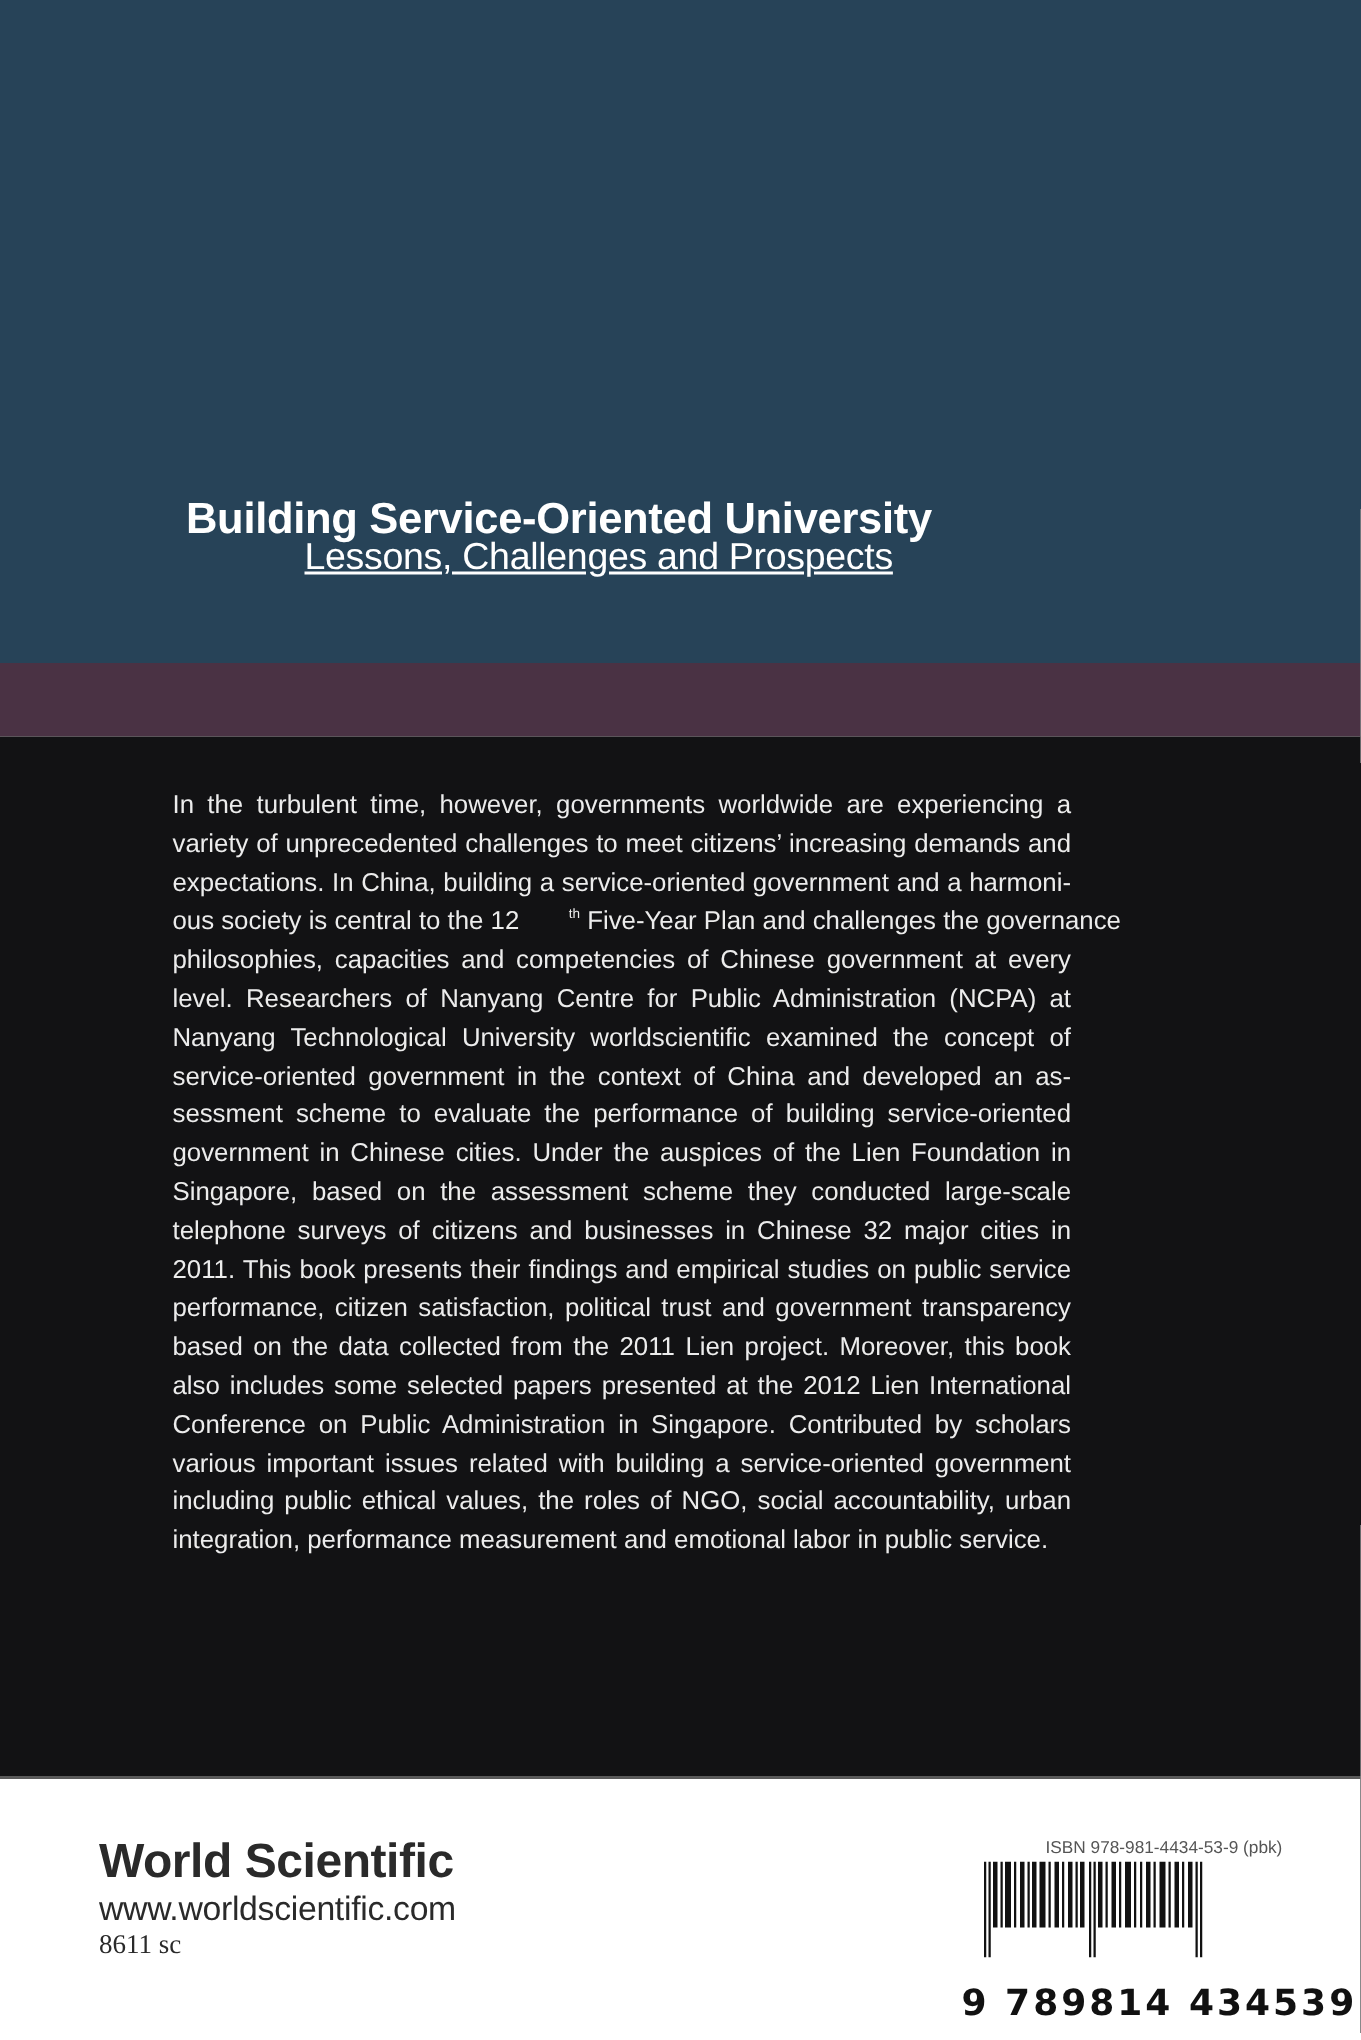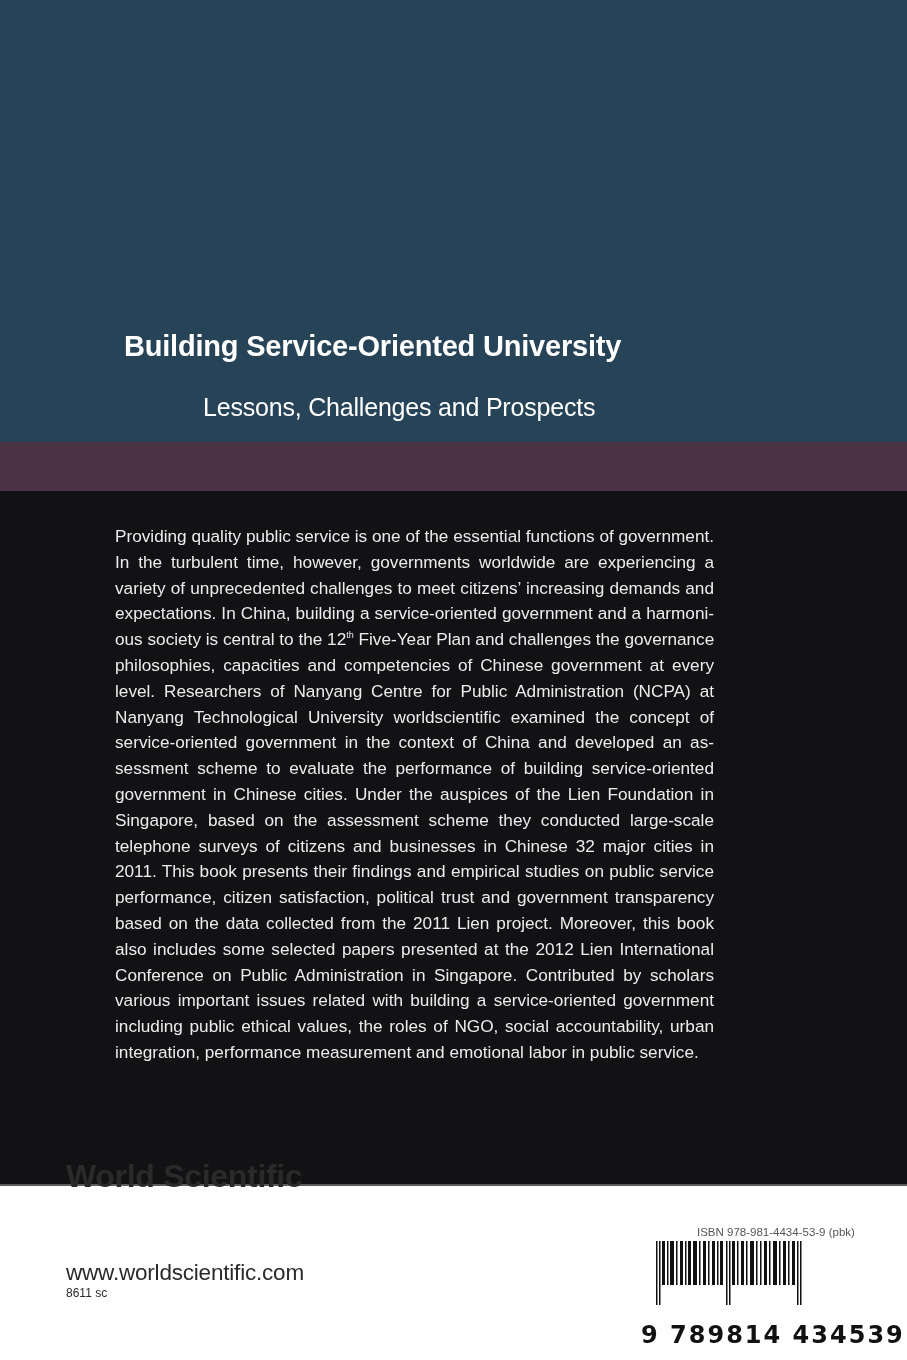--- a/index.html
+++ b/index.html
@@ -2,45 +2,44 @@
 <html><head>
 <meta charset="utf-8">
 <style>
   html, body { margin:0; padding:0; }
   body { width:907px; height:1360px; position:relative; overflow:hidden; background:#ffffff; font-family:"Liberation Sans", sans-serif; }
   .top-band { position:absolute; left:0; top:0; width:907px; height:442px; background:#274358; }
   .maroon-band { position:absolute; left:0; top:442px; width:907px; height:49px; background:#4a3244; }
   .dark-band { position:absolute; left:0; top:491px; width:907px; height:693px; background:#121214; }
   .rule { position:absolute; left:0; top:1184px; width:907px; height:2px; background:#5a5a5a; }
   .title { position:absolute; left:124px; top:330px; font-weight:bold; font-size:29px; color:#ffffff; white-space:nowrap; letter-spacing:-0.2px; }
-  .subtitle { position:absolute; left:203px; top:393px; font-size:25px; color:#ffffff; white-space:nowrap; letter-spacing:-0.2px; }
+  .subtitle { position:absolute; left:203px; top:357px; font-size:25px; color:#ffffff; white-space:nowrap; letter-spacing:-0.2px;text-decoration:underline; }
   .blurb { position:absolute; left:115px; top:524px; width:599px; font-size:17.2px; line-height:25.8px; color:#ececec; }
   .blurb p { margin:0; text-align:justify; text-align-last:justify; white-space:nowrap; }
   .blurb p.last { text-align-last:left; }
-  .blurb sup { font-size:9px; line-height:0; vertical-align:7px; }
-  .publisher { position:absolute; left:66px; top:1158px; font-weight:bold; font-size:32px; color:#2a2a2a; letter-spacing:-0.3px; }
+  .blurb sup { font-size:9px; line-height:0; vertical-align:7px;padding-left:33px; }
+  .publisher { position:absolute; left:66px; top:1222px; font-weight:bold; font-size:32px; color:#2a2a2a; letter-spacing:-0.3px; }
   .website { position:absolute; left:66px; top:1260px; font-size:22.5px; color:#2a2a2a; letter-spacing:-0.2px; }
-  .code { position:absolute; left:66px; top:1286px; font-size:12px; color:#2a2a2a; }
+  .code { position:absolute; left:66px; top:1286px; font-size:18px; color:#2a2a2a;font-family:Liberation Serif, serif; }
   .isbn-text { position:absolute; left:657px; top:1226px; font-size:11.5px; color:#555; white-space:nowrap;margin-left:40px; }
   .barcode { position:absolute; left:656px; top:1241px; width:150px; height:64px; }
   .barcode-digits { position:absolute; left:641px; top:1281px; font-size:24px; font-weight:bold; color:#111; letter-spacing:2px; font-family:"DejaVu Sans", sans-serif; background:transparent;margin-top:40px; }
 </style>
 </head>
 <body>
 
 <div class="top-band"></div>
 <div class="maroon-band"></div>
 <div class="dark-band"></div>
 <div class="rule"></div>
 
 <div class="title">Building Service-Oriented University</div>
 <div class="subtitle">Lessons, Challenges and Prospects</div>
 
 <div class="blurb">
-  <p>Providing quality public service is one of the essential functions of government.</p>
   <p>In the turbulent time, however, governments worldwide are experiencing a</p>
   <p>variety of unprecedented challenges to meet citizens’ increasing demands and</p>
   <p>expectations. In China, building a service-oriented government and a harmoni-</p>
   <p><span>ous society is central to the 12</span><sup>th</sup><span> Five-Year Plan and challenges the governance</span></p>
   <p>philosophies, capacities and competencies of Chinese government at every</p>
   <p>level. Researchers of Nanyang Centre for Public Administration (NCPA) at</p>
   <p>Nanyang Technological University worldscientific examined the concept of</p>
   <p>service-oriented government in the context of China and developed an as-</p>
   <p>sessment scheme to evaluate the performance of building service-oriented</p>
   <p>government in Chinese cities. Under the auspices of the Lien Foundation in</p>

